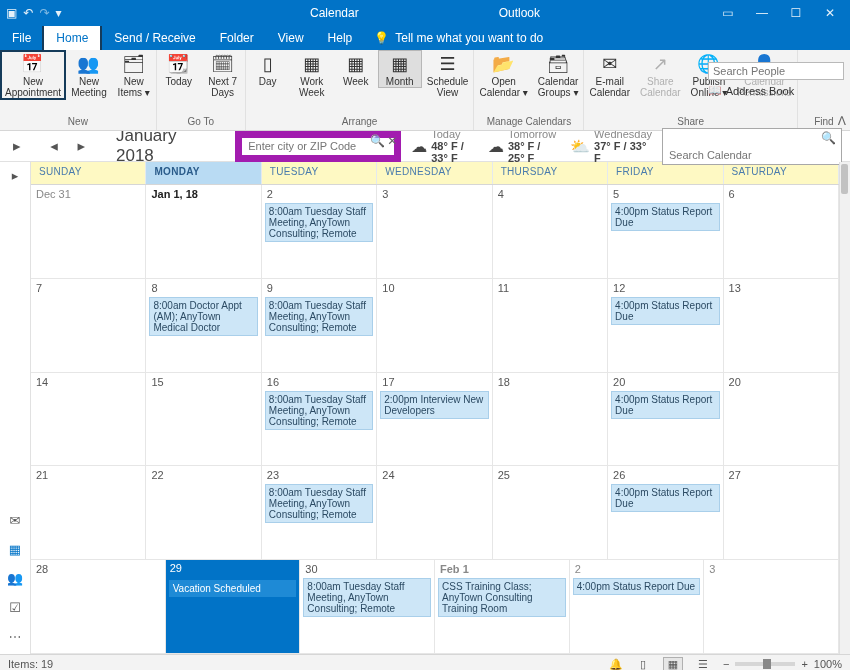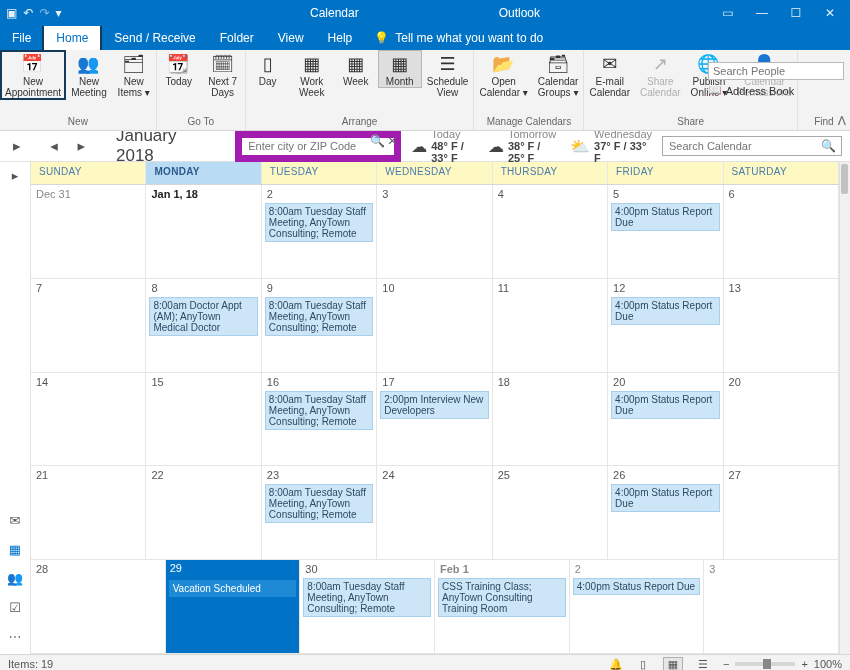--- a/index.html
+++ b/index.html
@@ -29,21 +29,21 @@
 .subbar{height:30px;display:flex;align-items:center;padding:0 8px;gap:10px;border-bottom:1px solid #e1e1e1;}
 .subbar .navchev{width:20px;text-align:center;font-size:15px;color:#555;cursor:pointer;}
 .subbar .monthlbl{font-size:17px;color:#444;margin-left:16px;}
 .subbar .zip{position:relative;}
 .subbar .zip input{width:120px;border:7px solid #a21caf;font-size:11px;padding:2px 26px 3px 6px;}
 .subbar .zip .zicons{position:absolute;right:4px;top:3px;display:flex;gap:2px;color:#666;}
 .weather{display:flex;align-items:center;gap:14px;font-size:11px;color:#444;}
 .weather .wday{display:flex;align-items:center;gap:4px;}
 .weather .wic{font-size:16px;}
 .subbar .search{margin-left:auto;position:relative;}
-.subbar .search input{width:150px;border:1px solid #a8a8a8;font-size:11px;padding:3px 22px 3px 6px;}
+.subbar .search input{width:150px;border:1px solid #a8a8a8;font-size:11px;padding:20px 22px 3px 6px;}
 .subbar .search .sic{position:absolute;right:6px;top:3px;color:#0173C7;}
 .calwrap{display:flex;flex:1;height:calc(670px - 26px - 24px - 80px - 30px - 18px);}
 .leftrail{width:30px;border-right:1px solid #e1e1e1;display:flex;flex-direction:column;align-items:center;padding-top:6px;gap:18px;color:#555;position:relative;}
 .leftrail .railbtn{cursor:pointer;font-size:13px;}
 .leftrail .railbottom{position:absolute;bottom:10px;display:flex;flex-direction:column;align-items:center;gap:14px;}
 .leftrail .railbtn.active{color:#0173C7;}
 .calgrid{flex:1;display:flex;flex-direction:column;}
 .dayhead{display:flex;height:22px;background:#fef9c3;border-bottom:1px solid #d6d6d6;}
 .dayhead .dh{flex:1;padding:4px 8px;font-size:10px;color:#497bad;border-right:1px solid #e4e9ee;letter-spacing:.3px;}
 .dayhead .dh.sel{background:#B9DBF3;color:#2a5b8a;font-weight:600;}

